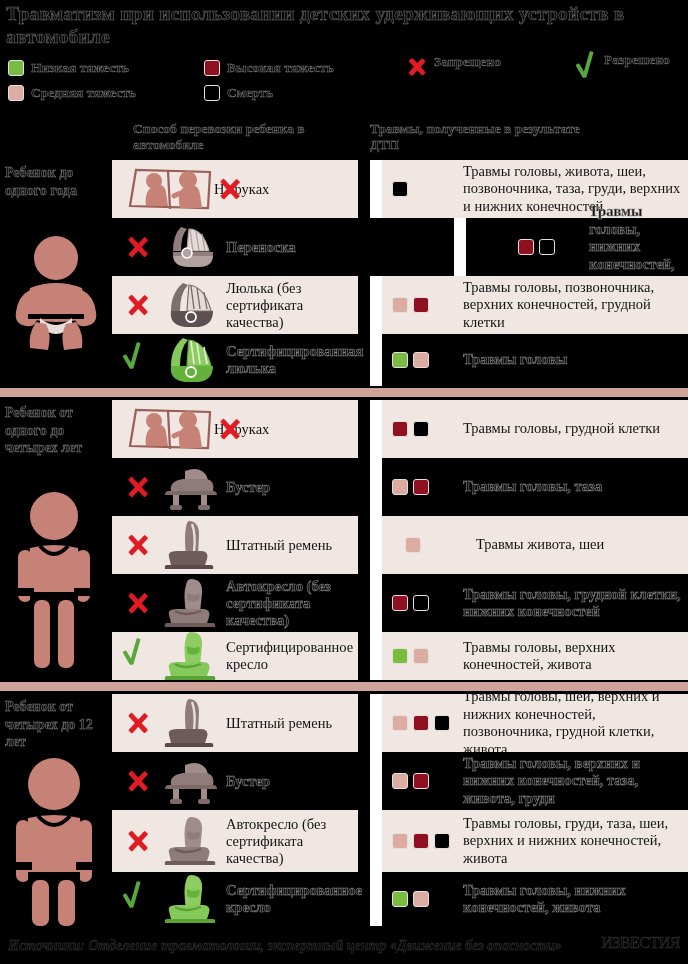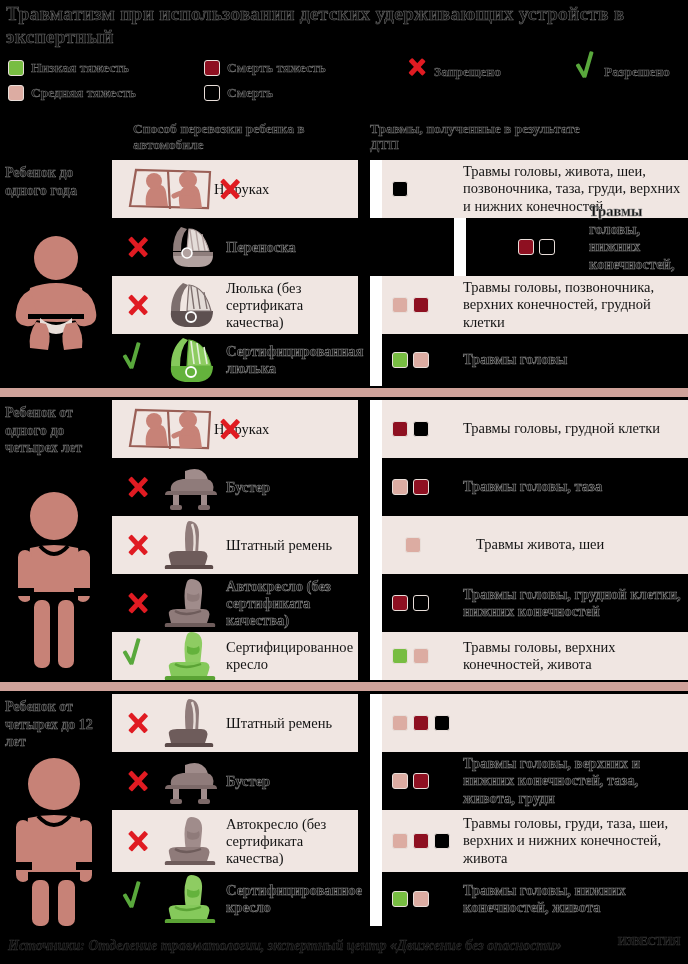--- a/index.html
+++ b/index.html
@@ -26,21 +26,21 @@
   .lg .lbl{
     font-size:13.5px;font-weight:bold;color:#101010;
     -webkit-text-stroke:0.5px #777;white-space:nowrap;
   }
   .chip{width:16px;height:16px;border-radius:3px;box-sizing:border-box;flex:0 0 auto;}
   .chip.low{background:#78bd42;border:1px solid #e8ded9;}
   .chip.mid{background:#dcaca2;border:1px solid #e8ded9;}
   .chip.high{background:#8e1021;border:1px solid #e8ded9;}
   .chip.death{background:#000;border:1.6px solid #e8ded9;}
 
-  .lg-x{position:absolute;display:flex;align-items:flex-end;gap:4px;}
+  .lg-x{position:absolute;display:flex;align-items:flex-start;gap:4px;}
   .lg-x .lbl{font-size:13.5px;font-weight:bold;color:#101010;-webkit-text-stroke:0.5px #777;}
   .xmark{width:26px;height:26px;position:relative;flex:0 0 auto;}
   .xmark:before,.xmark:after{
     content:"";position:absolute;left:50%;top:12%;width:4.6px;height:76%;
     background:#e01b22;border-radius:1px;
   }
   .xmark:before{transform:translateX(-50%) rotate(43deg);}
   .xmark:after{transform:translateX(-50%) rotate(-43deg);}
   .vmark{width:24px;height:28px;position:relative;flex:0 0 auto;}
   .vmark:before{content:"";position:absolute;left:3px;top:11px;width:4.4px;height:15px;
@@ -99,44 +99,44 @@
 
   
   .footer{position:absolute;left:0;bottom:0;width:688px;height:36px;background:#000;}
   .src{
     position:absolute;left:8px;top:10px;width:560px;
     font-size:14px;font-style:italic;font-weight:bold;
     color:#0a0a0a;-webkit-text-stroke:0.45px #3a3a3a;
   }
   .logo{
     position:absolute;right:8px;top:6px;
-    font-size:12px;font-weight:bold;letter-spacing:-0.5px;
+    font-size:16px;font-weight:normal;letter-spacing:-0.5px;
     color:#0b0b0b;text-align:center;-webkit-text-stroke:0.5px #363636;
   }
   svg{display:block;overflow:visible;}
 </style>
 </head>
 <body>
 
 <div class="page">
 
-  <div class="title">Травматизм при использовании детских удерживающих устройств в экспертный</div>
+  <div class="title">Травматизм при использовании детских удерживающих устройств в автомобиле</div>
 
   <div class="legend">
     <div class="lg" style="left:0px;top:2px;">
       <span class="chip low"></span>
       <span class="lbl">Низкая тяжесть</span>
     </div>
     <div class="lg" style="left:0px;top:27px;">
       <span class="chip mid"></span>
       <span class="lbl">Средняя тяжесть</span>
     </div>
     <div class="lg" style="left:196px;top:2px;">
       <span class="chip high"></span>
-      <span class="lbl">Смерть тяжесть</span>
+      <span class="lbl">Высокая тяжесть</span>
     </div>
     <div class="lg" style="left:196px;top:27px;">
       <span class="chip death"></span>
       <span class="lbl">Смерть</span>
     </div>
     <div class="lg-x" style="left:396px;top:-4px;">
       <span class="xmark"></span>
       <span class="lbl">Запрещено</span>
     </div>
     <div class="lg-x" style="left:568px;top:-6px;">
@@ -467,20 +467,21 @@
             <span class="mtext">Штатный ремень</span>
           </div>
           <div class="gap"></div>
           <div class="sep"></div>
           <div class="cell-injury">
             <div class="chips">
               <span class="chip mid"></span>
               <span class="chip high"></span>
               <span class="chip death"></span>
             </div>
+            <div class="itext">Травмы головы, шеи, верхних и нижних конечностей, позвоночника, грудной клетки, живота</div>
           </div>
         </div>
         <div class="row dark" style="height: 58px;">
           <div class="cell-method">
             <span class="markwrap">
               <span class="xmark" style="width: 32px; height: 32px;"></span>
             </span>
             <span class="seatwrap">
               <svg width="62" height="52" viewBox="0 0 62 52">
       <path d="M26 10 q16 -6 22 6 q4 10 -6 12 l-16 0 z" fill="#a08c8b"></path>

